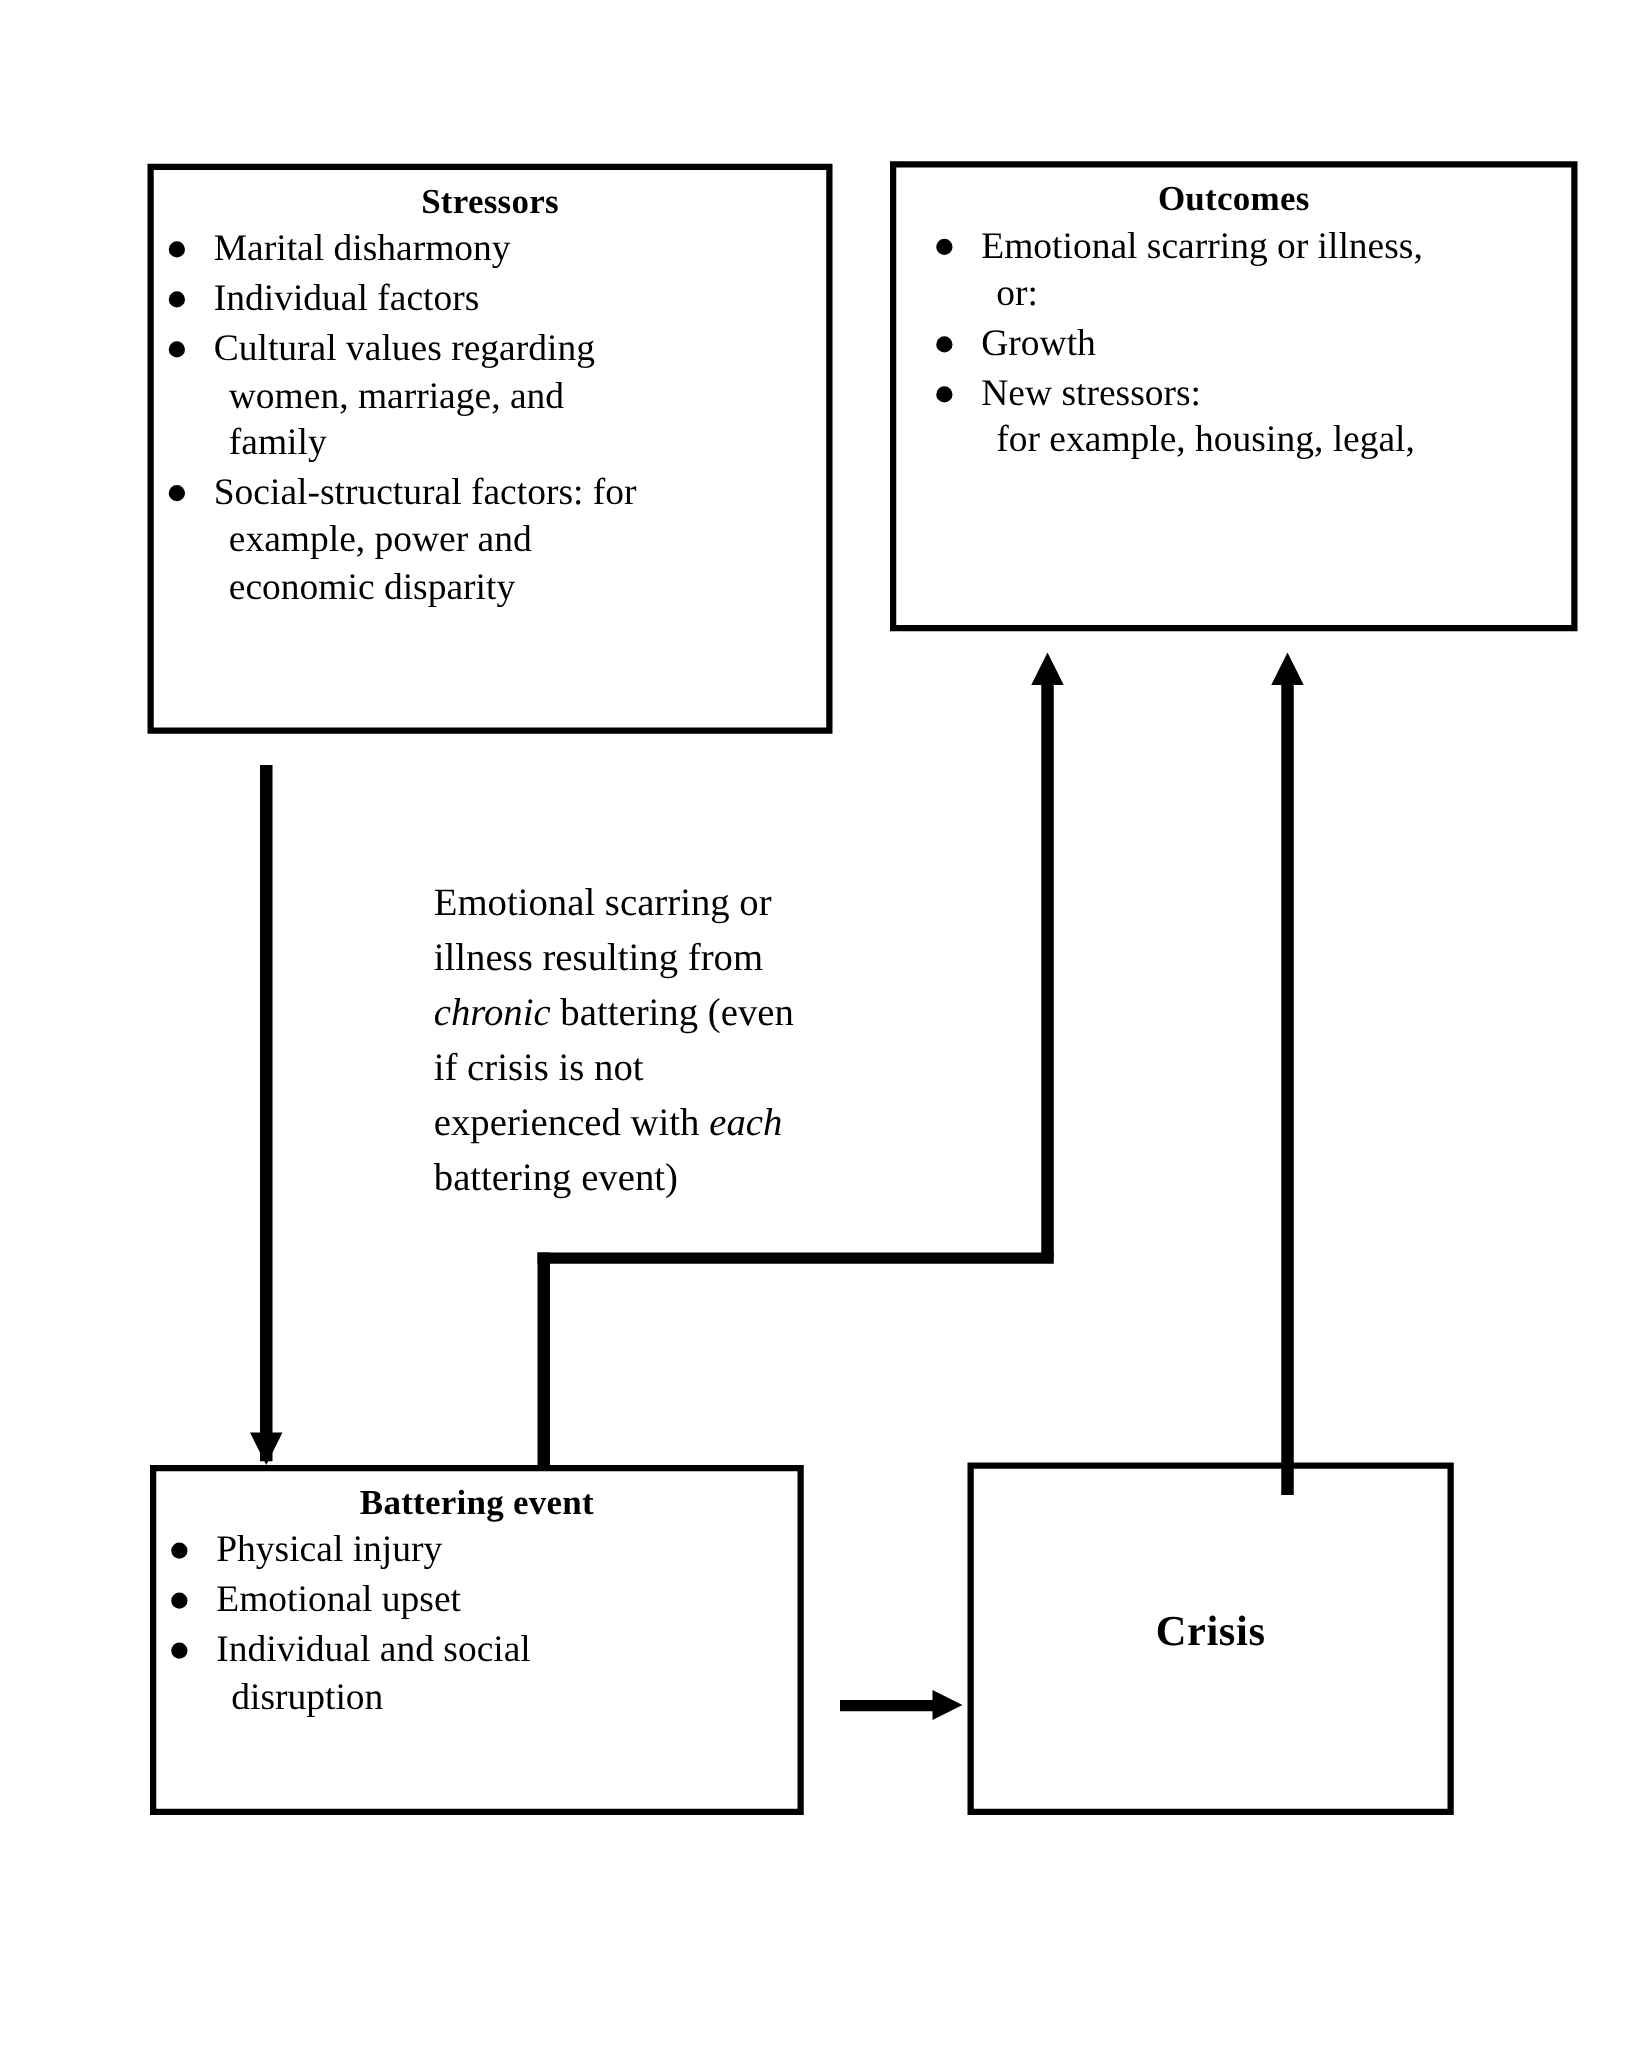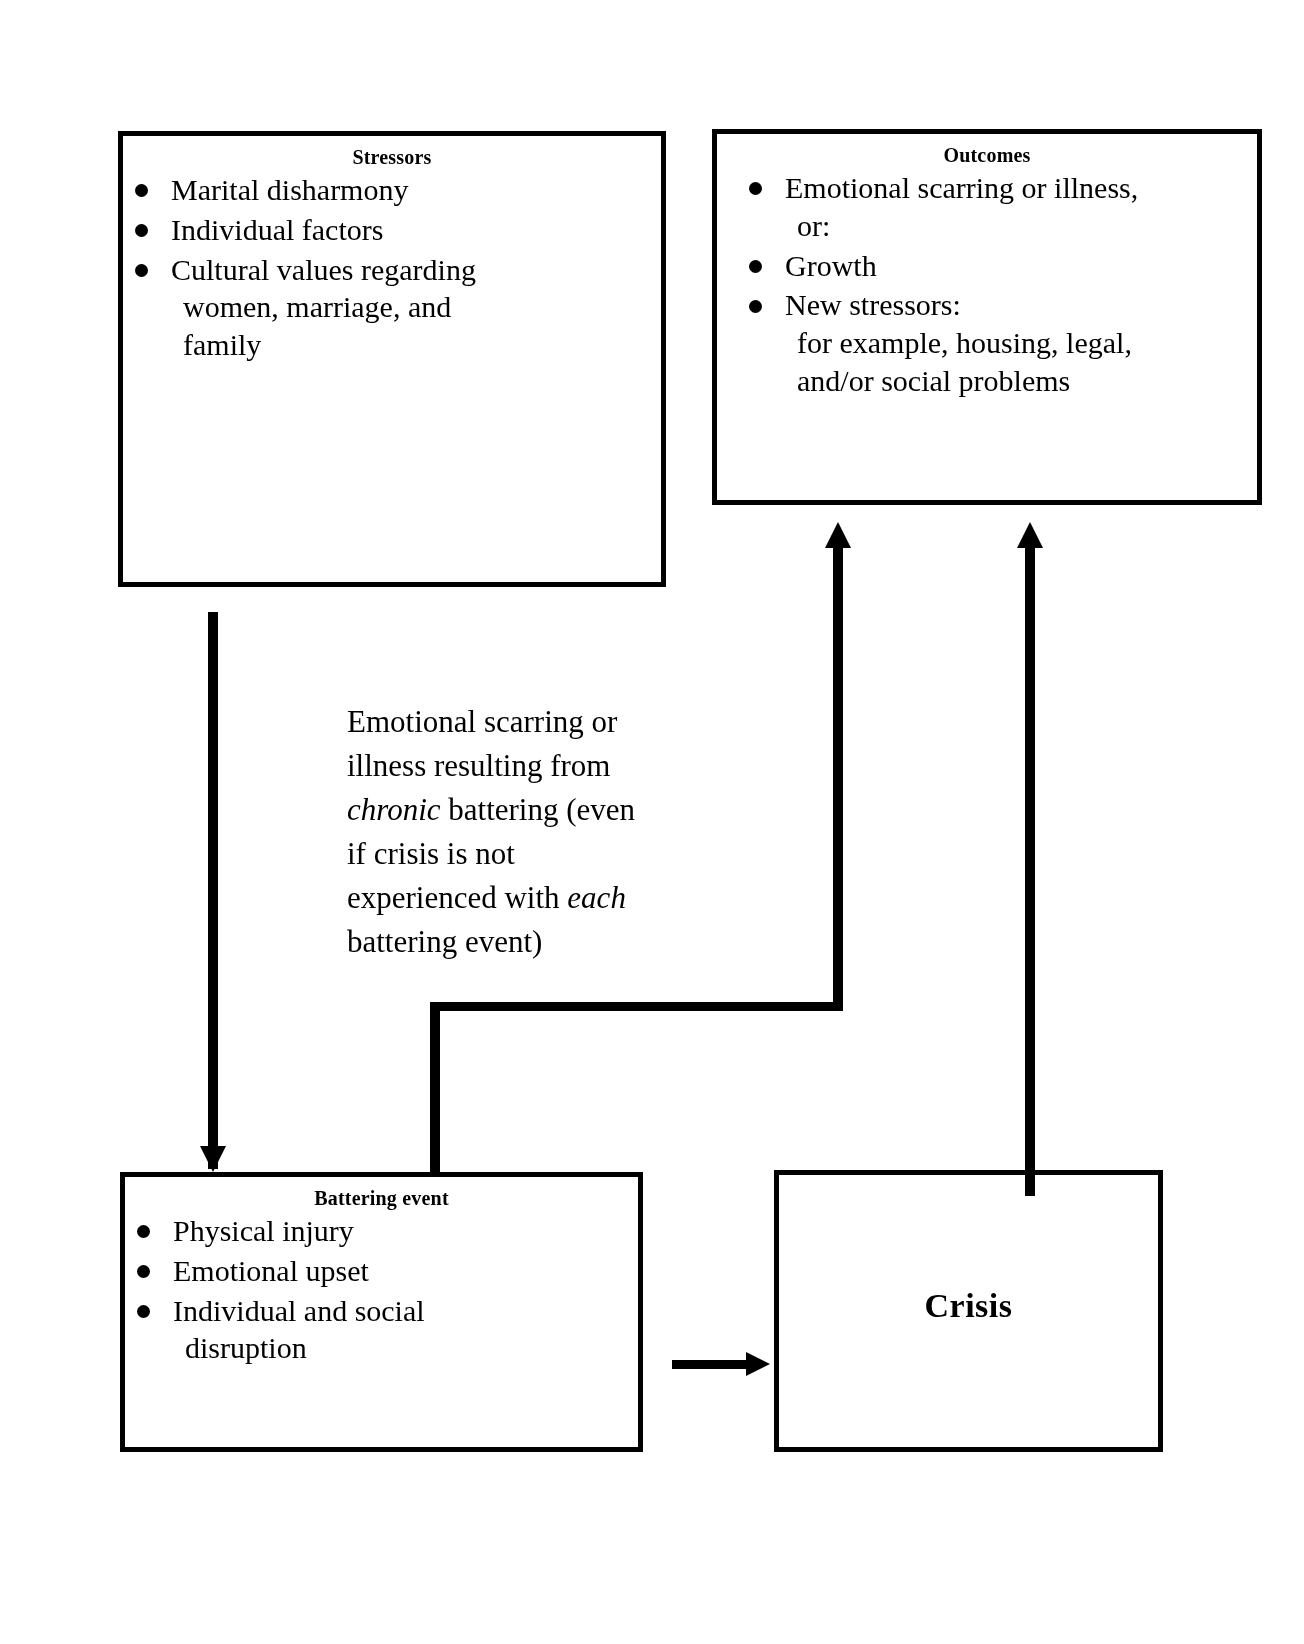--- a/index.html
+++ b/index.html
@@ -21,21 +21,21 @@
 
   
   .box {
     position: absolute;
     border: 5px solid #000000;
     background: #ffffff;
     box-sizing: border-box;
   }
   .box-title {
     font-weight: bold;
-    font-size: 20px;
+    font-size: 28px;
     text-align: center;
     letter-spacing: 0.2px;
     margin: 10px 0 2px 0;
     line-height: 1.15;
   }
 
   
   ul.blist {
     list-style: none;
     margin: 0;
@@ -164,20 +164,26 @@
         <li>
           <span class="bullet"></span>
           <span>Individual factors</span>
         </li>
         <li>
           <span class="bullet"></span>
           <span>Cultural values regarding</span>
           <span class="cont">women, marriage, and</span>
           <span class="cont">family</span>
         </li>
+        <li>
+          <span class="bullet"></span>
+          <span>Social-structural factors: for</span>
+          <span class="cont">example, power and</span>
+          <span class="cont">economic disparity</span>
+        </li>
       </ul>
     </div>
   </div>
 
   <div class="box" id="box-outcomes">
     <div class="box-title">Outcomes</div>
     <div class="body">
       <ul class="blist">
         <li>
           <span class="bullet"></span>
@@ -185,21 +191,20 @@
           <span class="cont">or:</span>
         </li>
         <li>
           <span class="bullet"></span>
           <span>Growth</span>
         </li>
         <li>
           <span class="bullet"></span>
           <span>New stressors:</span>
           <span class="cont">for example, housing, legal,</span>
-          <span class="cont">and/or social problems</span>
         </li>
       </ul>
     </div>
   </div>
 
   <div id="mid-text">
     <div><span>Emotional scarring or</span></div>
     <div><span>illness resulting from</span></div>
     <div><span class="it">chronic</span><span> battering (even</span></div>
     <div><span>if crisis is not</span></div>

